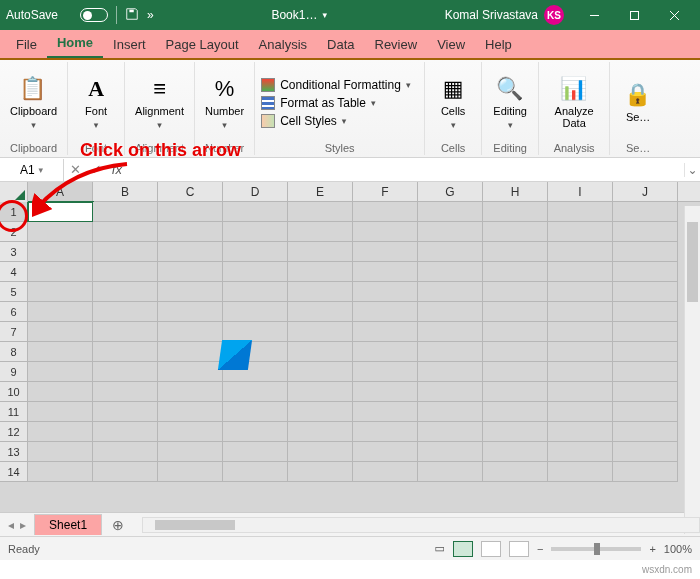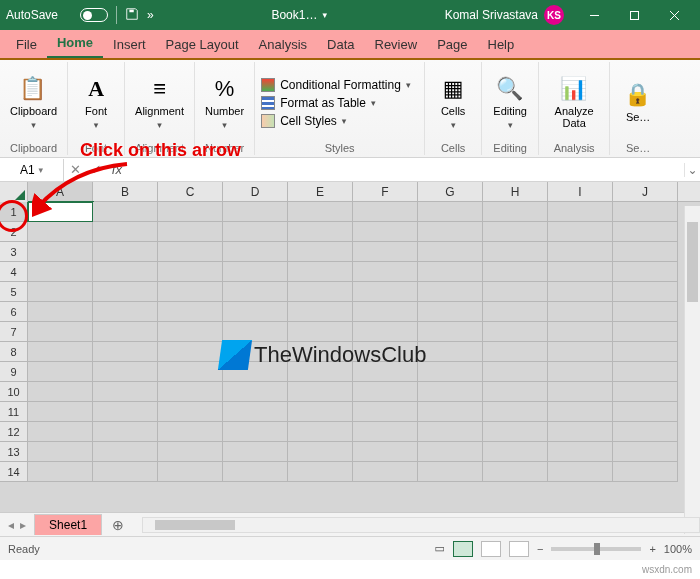--- a/index.html
+++ b/index.html
@@ -236,21 +236,21 @@
 </div>
 
 <div class="tabs-row" id="tabs-row">
     <div class="tab">File</div>
     <div class="tab active">Home</div>
     <div class="tab">Insert</div>
     <div class="tab">Page Layout</div>
     <div class="tab">Analysis</div>
     <div class="tab">Data</div>
     <div class="tab">Review</div>
-    <div class="tab">Page</div>
+    <div class="tab">View</div>
     <div class="tab">Help</div>
   </div>
 
 <div class="ribbon">
   <div class="group">
     <div class="body">
         <div class="btn-big dd">
           <span class="ic">📋</span>
           <span>Clipboard</span>
         </div>
@@ -592,15 +592,14 @@
       <marker id="ah" markerWidth="8" markerHeight="8" refX="2" refY="3" orient="auto">
     <path d="M0,0 L6,3 L0,6 z" fill="#e60000"></path>
       </marker>
     </defs>
   <path d="M95,5 Q40,10 6,48" stroke="#e60000" stroke-width="4" fill="none" marker-end="url(#ah)"></path>
 </svg>
 <div class="ann-circle"></div>
 
 <div class="watermark">
   <div class="logo"></div>
-  <span>TheWindowsClub</span>
 </div>
 <div class="credit">wsxdn.com</div>
 
 </body></html>

